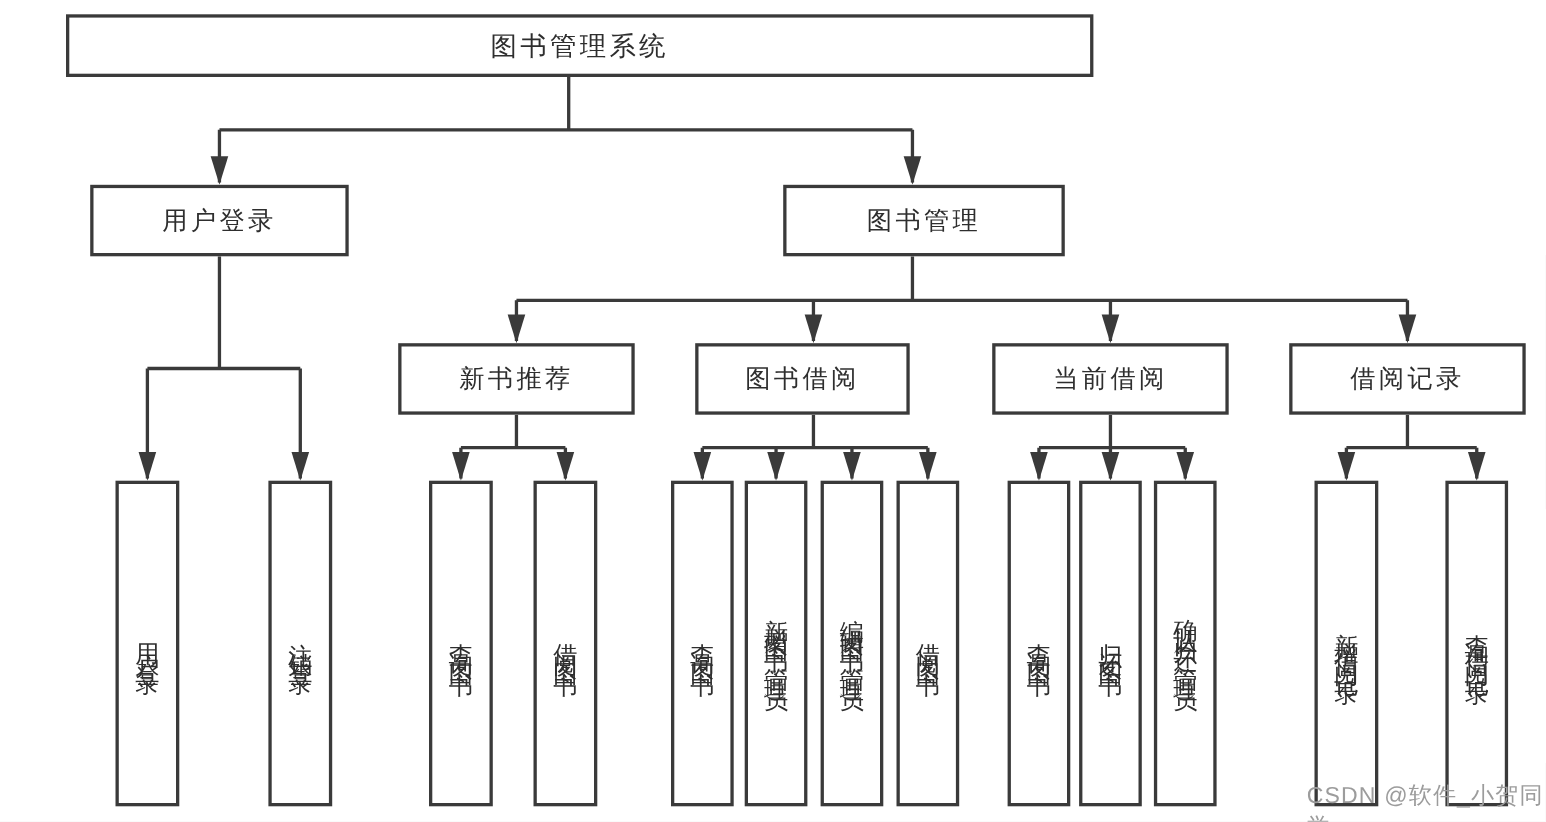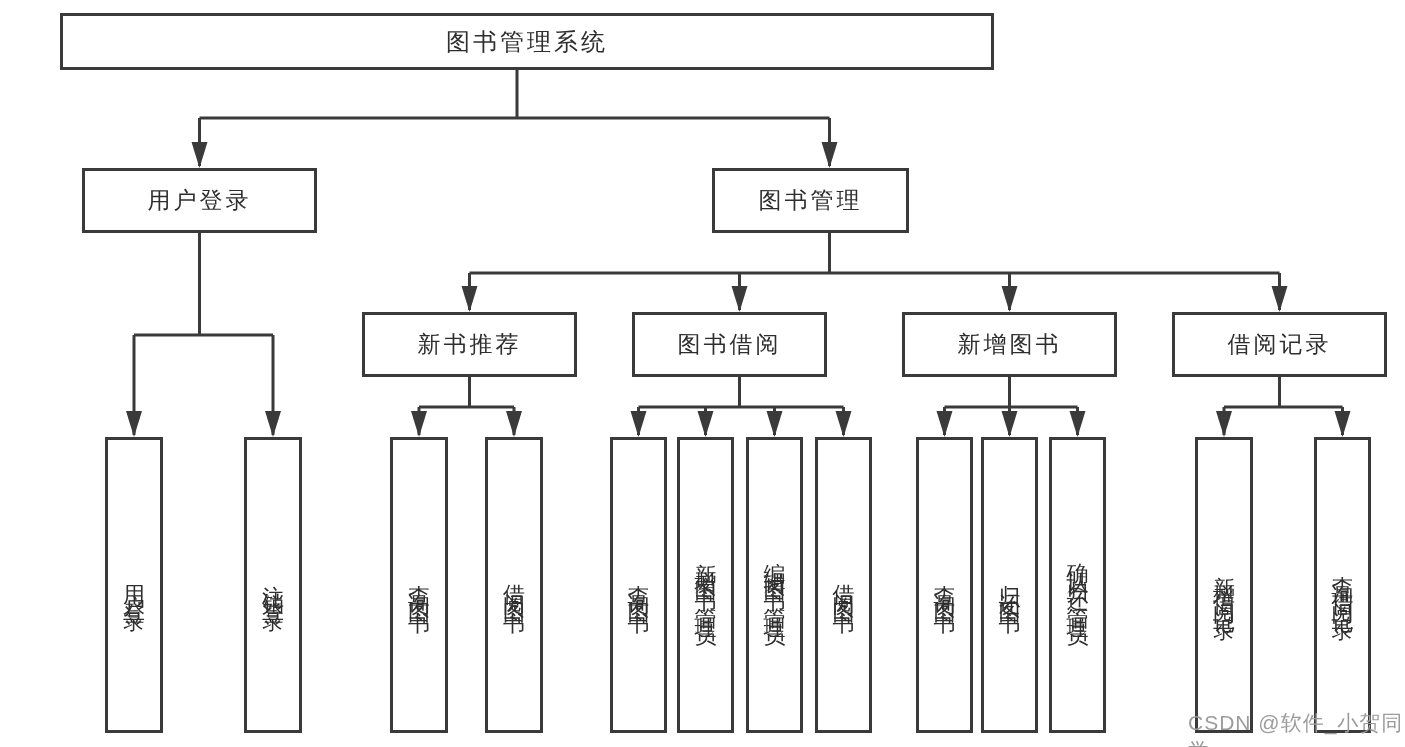--- a/index.html
+++ b/index.html
@@ -93,25 +93,25 @@
         <polygon points="1001.5,411 1017.5,411 1009.5,437"></polygon>
         <polygon points="1069.5,411 1085.5,411 1077.5,437"></polygon>
         <polygon points="1216,411 1232,411 1224,437"></polygon>
         <polygon points="1334.5,411 1350.5,411 1342.5,437"></polygon>
       </g>
   </svg>
 
   <div class="node top" style="left:12px;top:13px;width:934px;height:57px;margin-left:48px;">图书管理系统</div>
 
   <div class="node" style="left:82px;top:168px;width:235px;height:65px;">用户登录</div>
-  <div class="node" style="left:712px;top:168px;width:197px;height:65px;">图书管理</div>
+  <div class="node" style="left:712px;top:168px;width:256px;height:65px;">图书管理</div>
 
   <div class="node" style="left:362px;top:312px;width:215px;height:65px;">新书推荐</div>
   <div class="node" style="left:632px;top:312px;width:195px;height:65px;">图书借阅</div>
-  <div class="node" style="left:902px;top:312px;width:215px;height:65px;">新增图书</div>
+  <div class="node" style="left:902px;top:312px;width:215px;height:65px;">当前借阅</div>
   <div class="node" style="left:1172px;top:312px;width:215px;height:65px;">借阅记录</div>
 
   <div class="node v" style="left:105px;top:437px;width:58px;height:296px;">用户登录</div>
   <div class="node v" style="left:244px;top:437px;width:58px;height:296px;">注销登录</div>
 
   <div class="node v" style="left:390px;top:437px;width:58px;height:296px;">查询图书</div>
   <div class="node v" style="left:485px;top:437px;width:58px;height:296px;">借阅图书</div>
 
   <div class="node v" style="left:610px;top:437px;width:57px;height:296px;">查询图书</div>
   <div class="node v" style="left:677px;top:437px;width:57px;height:296px;">新增图书（管理员）</div>

